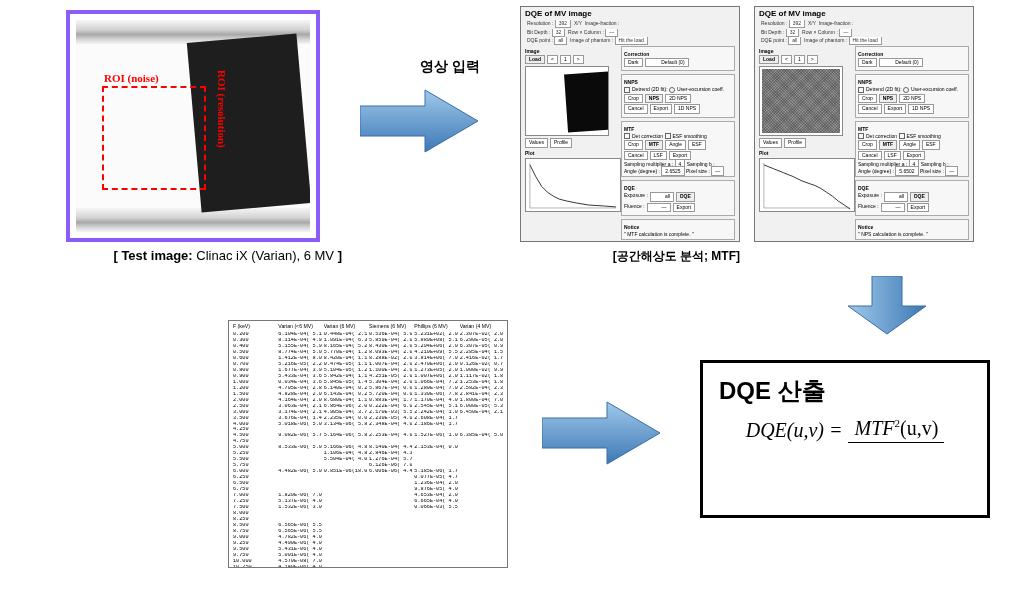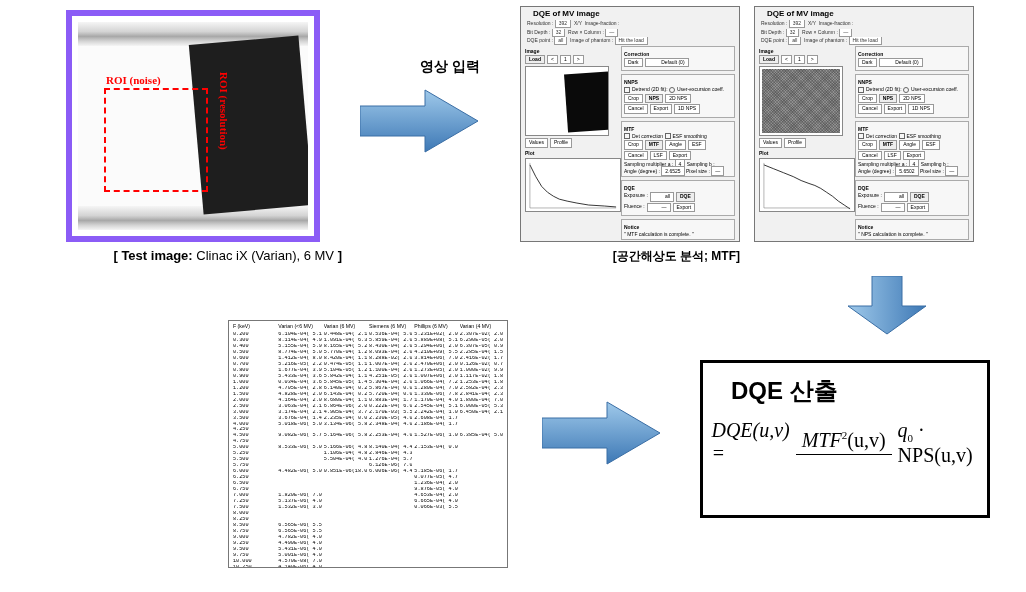--- a/index.html
+++ b/index.html
@@ -12,21 +12,21 @@
     overflow: hidden;
   }
   .canvas { position: relative; width: 100%; height: 100%; }
 
   
   .test-image-frame {
     position: absolute;
     left: 66px; top: 10px;
     width: 254px; height: 232px;
     background: #fff;
-    border: 6px solid #8b5cf6;
+    border: 4px solid #8b5cf6;
   }
   .test-image-inner {
     position: absolute; left: 6px; top: 6px; right: 6px; bottom: 6px;
     background: #f7f7f7;
     overflow: hidden;
   }
   .grating { position: absolute; left:0; right:0; height: 24px;
     background: linear-gradient(to bottom, #f5f5f5 0%, #d4d4d4 40%, #a8a8a8 60%, #d4d4d4 80%, #f5f5f5 100%);
   }
   .grating.g1 { top: 0; }
@@ -89,21 +89,21 @@
     width: 220px; height: 236px;
     border: 1px solid #777;
     background: #f1f1f1;
     font-size: 5px;
     overflow: hidden;
   }
   .gui-panel.p1 { left: 520px; top: 6px; }
   .gui-panel.p2 { left: 754px; top: 6px; }
   .gui-title {
     font-size: 8px; font-weight: bold;
-    padding: 2px 12px;
+    padding: 2px 4px;
   }
   .gui-sub {
     font-size: 5px; padding: 0 6px 2px 6px; color:#333;
     white-space: nowrap; overflow:hidden;
   }
   .gui-body { display: flex; padding: 0 4px; }
   .gui-left { width: 92px; }
   .gui-right { flex: 1; padding-left: 4px; }
   .gui-section-label { font-weight: bold; font-size:5px; margin:2px 0 1px 0; }
   .gui-img-box {
@@ -169,33 +169,33 @@
 
   
   .arrow-mid { left: 542px; top: 396px; width: 120px; height: 74px; }
 
   
   .formula-box {
     position:absolute; left: 700px; top: 360px;
     width: 290px; height: 158px;
     border: 3px solid #000;
     background: #fff;
-    padding: 12px 28px;
+    padding: 12px 16px;
   }
   .formula-title { font-size: 24px; font-weight: bold; margin-bottom: 10px; }
   .formula {
     font-family: "Times New Roman", serif;
     font-size: 20px;
     display: flex;
     align-items: center;
     justify-content: center;
     gap: 6px;
   }
   .formula .frac {
-    display:inline-flex; flex-direction:row; align-items:center;
+    display:inline-flex; flex-direction:column; align-items:center;
   }
   .formula .frac .num { border-bottom: 1.5px solid #000; padding: 0 6px 2px 6px; }
   .formula .frac .den { padding: 2px 6px 0 6px; }
   .formula sup { font-size:11px; vertical-align: super; }
   .formula sub { font-size:11px; vertical-align: sub; }
 
   .top-arrow { left: 360px; top: 84px; width: 120px; height: 74px; }
 </style>
 </head>
 <body>
@@ -782,18 +782,17 @@
       <polygon points="0,22 65,22 65,6 118,37 65,68 65,52 0,52" fill="url(#g1)" stroke="#3a6ea5" stroke-width="1"></polygon>
     </svg>
   </div>
 
   <div class="formula-box">
     <div class="formula-title">DQE 산출</div>
     <div class="formula">
       <span style="font-style:italic">DQE(u,v) =</span>
       <span class="frac">
         <span class="num"><i>MTF</i><sup>2</sup><span>(u,v)</span></span>
-        <span class="den"><i>q</i><sub>0</sub><span> · NPS(u,v)</span></span>
       </span>
     </div>
   </div>
 
 </div>
 
 </body></html>

